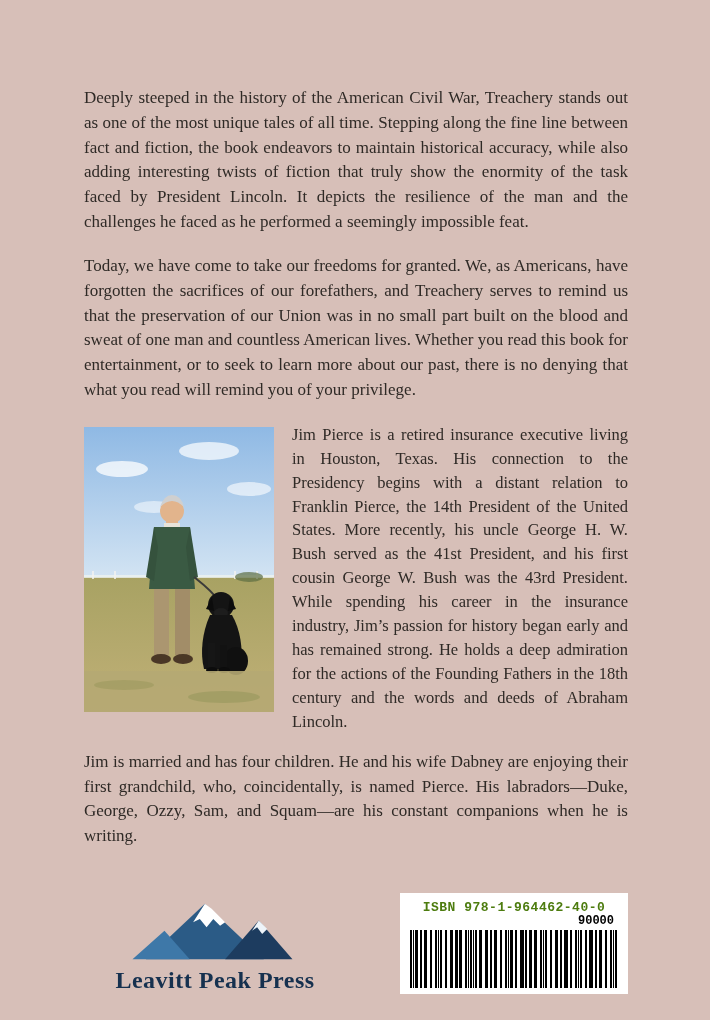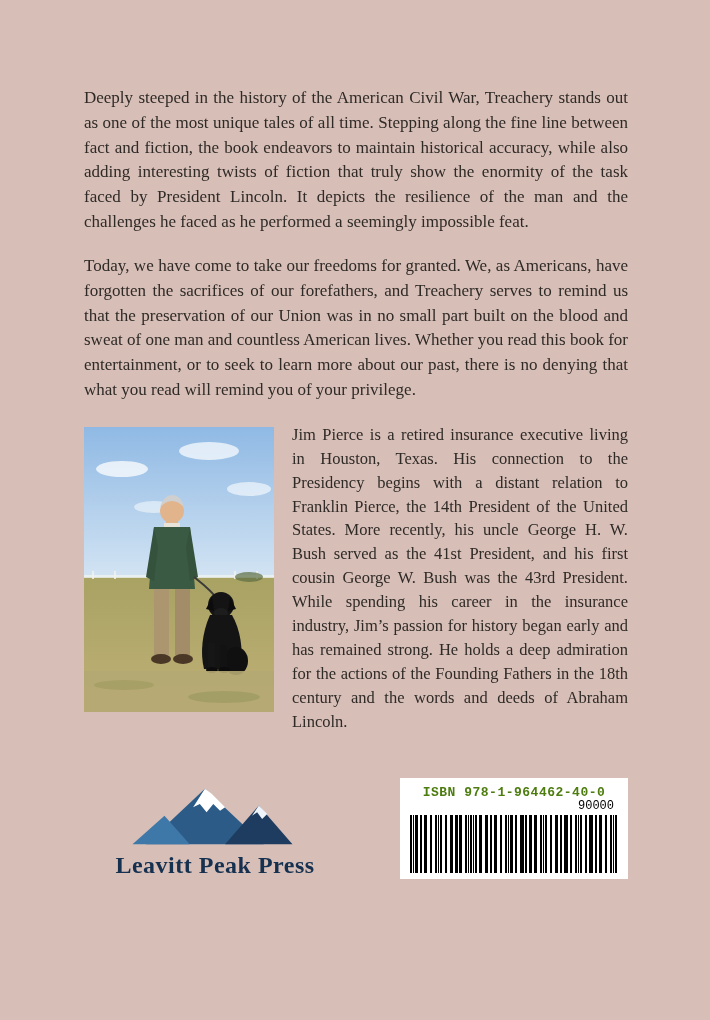--- a/index.html
+++ b/index.html
@@ -77,21 +77,21 @@
     font-size: 13px;
     font-weight: bold;
     color: #4d7c0f;
     text-align: center;
     letter-spacing: 0.5px;
     white-space: nowrap;
   }
   .barcode-price {
     font-family: "Liberation Mono", monospace;
     font-size: 12px;
-    font-weight: normal;
+    font-weight: bold;
     color: #000;
     text-align: right;
     padding-right: 4px;
     line-height: 1.1;
   }
   .barcode-bars {
     height: 58px;
     margin-top: 2px;
     background-color: #ffffff;
     background-image:
@@ -169,20 +169,21 @@
         </g>
 
         <rect x="0" y="244" width="190" height="41" fill="#b5a973" opacity="0.9"></rect>
         <ellipse cx="40" cy="258" rx="30" ry="5" fill="#9d9a5e" opacity="0.6"></ellipse>
         <ellipse cx="140" cy="270" rx="36" ry="6" fill="#8f9458" opacity="0.5"></ellipse>
       </svg>
     </div>
     <p class="bio-text">Jim Pierce is a retired insurance executive living in Houston, Texas. His connection to the Presidency begins with a distant relation to Franklin Pierce, the 14th President of the United States. More recently, his uncle George H. W. Bush served as the 41st President, and his first cousin George W. Bush was the 43rd President. While spending his career in the insurance industry, Jim’s passion for history began early and has remained strong. He holds a deep admiration for the actions of the Founding Fathers in the 18th century and the words and deeds of Abraham Lincoln.</p>
   </div>
 
+  <p class="closing">Jim is married and has four children. He and his wife Dabney are enjoying their first grandchild, who, coincidentally, is named Pierce. His labradors—Duke, George, Ozzy, Sam, and Squam—are his constant companions when he is writing.</p>
 
   <div class="footer">
 
     <div class="publisher-logo">
       <svg width="170" height="64" viewBox="0 0 200 76" xmlns="http://www.w3.org/2000/svg">
         <polygon points="18,74 88,8 158,74" fill="#2b5b86"></polygon>
         <polygon points="88,8 74,30 82,26 90,36 98,26 106,34 112,30 96,14" fill="#ffffff"></polygon>
         <polygon points="112,74 152,28 192,74" fill="#1d3c5f"></polygon>
         <polygon points="152,28 144,40 150,36 156,44 162,38 160,36" fill="#eef4f9"></polygon>
         <polygon points="2,74 40,40 70,74" fill="#3e78a8"></polygon>

